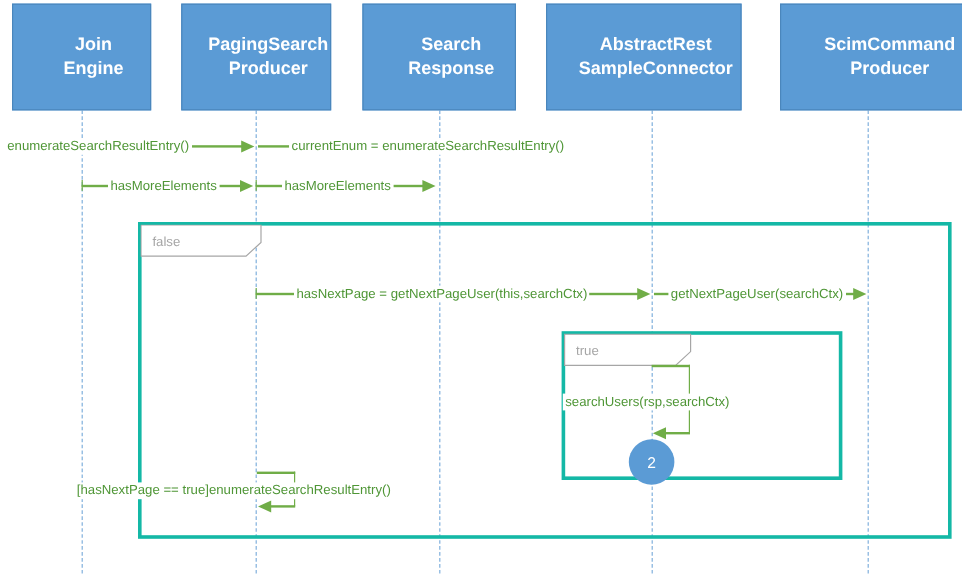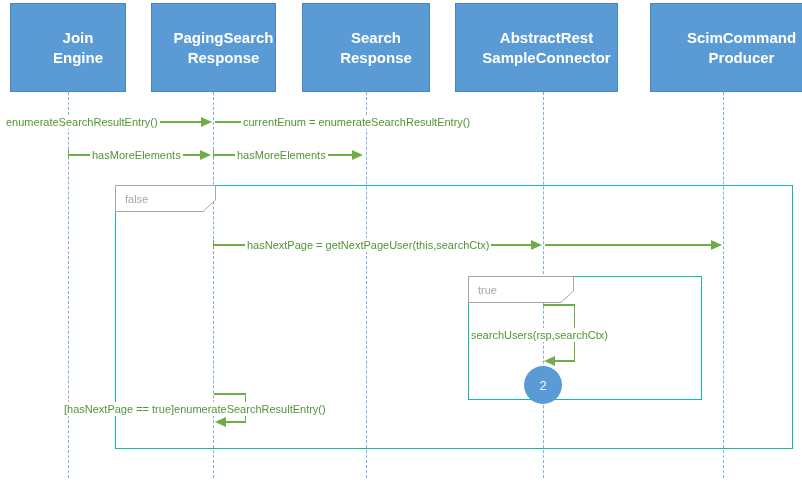--- a/index.html
+++ b/index.html
@@ -9,21 +9,21 @@
   }
   
   .lifeline{position:absolute;top:92px;height:386px;width:0;
     border-left:1px dashed #7FAFDC;}
   
   .actor{position:absolute;top:3px;height:89px;background:#5B9BD5;
     border:1px solid #4A86BC;display:flex;align-items:center;justify-content:center;
     color:#fff;font-weight:bold;font-size:15px;line-height:1.3;text-align:center;
     white-space:pre-line;box-sizing:border-box;padding-left:20px;}
   
-  .frame{position:absolute;border:1px solid #14b8a6;box-sizing:border-box;background:transparent;padding-left:12px;}
+  .frame{position:absolute;border:3px solid #14b8a6;box-sizing:border-box;background:transparent;padding-left:12px;}
   .pentagon{position:absolute;left:-1px;top:-1px;}
   .pentagon text{font-size:11px;fill:#A6A6A6;}
   
   .hline{position:absolute;height:1.5px;background:#70AD47;}
   .vline{position:absolute;width:1.5px;background:#70AD47;}
   .tick{position:absolute;width:1px;height:9px;background:#70AD47;}
   .arrow-r{position:absolute;width:0;height:0;
     border-top:5px solid transparent;border-bottom:5px solid transparent;
     border-left:11px solid #70AD47;}
   .arrow-l{position:absolute;width:0;height:0;
@@ -43,21 +43,21 @@
 
   <div class="lifeline" style="left:68px"></div>
   <div class="lifeline" style="left:213px"></div>
   <div class="lifeline" style="left:366px"></div>
   <div class="lifeline" style="left:543px"></div>
   <div class="lifeline" style="left:723px"></div>
 
   <div class="actor" style="left:10px;width:116px">Join
 Engine</div>
   <div class="actor" style="left:151px;width:125px">PagingSearch
-Response</div>
+Producer</div>
   <div class="actor" style="left:302px;width:128px">Search
 Response</div>
   <div class="actor" style="left:455px;width:163px">AbstractRest
 SampleConnector</div>
   <div class="actor" style="left:650px;width:163px">ScimCommand
 Producer</div>
 
   <div class="frame" style="left:115px;top:185px;width:678px;height:264px">
     <svg class="pentagon" width="102" height="28">
       <polygon points="0.5,0.5 100.5,0.5 100.5,15 88,26.5 0.5,26.5" fill="#ffffff" stroke="#A6A6A6" stroke-width="1"></polygon>
@@ -90,20 +90,21 @@
   <span class="msg" style="left:235px;top:148px">hasMoreElements</span>
 
 
   <div class="tick" style="left:213px;top:240px"></div>
   <div class="hline" style="left:213px;top:244px;width:319px"></div>
   <div class="arrow-r" style="left:531px;top:240px"></div>
   <span class="msg" style="left:245px;top:238px">hasNextPage = getNextPageUser(this,searchCtx)</span>
 
   <div class="hline" style="left:545px;top:244px;width:167px"></div>
   <div class="arrow-r" style="left:711px;top:240px"></div>
+  <span class="msg" style="left:557px;top:238px">getNextPageUser(searchCtx)</span>
 
   <div class="hline" style="left:543px;top:304px;width:32px"></div>
   <div class="vline" style="left:573.5px;top:304px;height:57px"></div>
   <div class="hline" style="left:554px;top:360px;width:21px"></div>
   <div class="arrow-l" style="left:544px;top:356px"></div>
   <span class="msg" style="left:469px;top:328px">searchUsers(rsp,searchCtx)</span>
 
   <div class="badge" style="left:524px;top:366px">2</div>
 
   <div class="hline" style="left:214px;top:393px;width:32px"></div>

